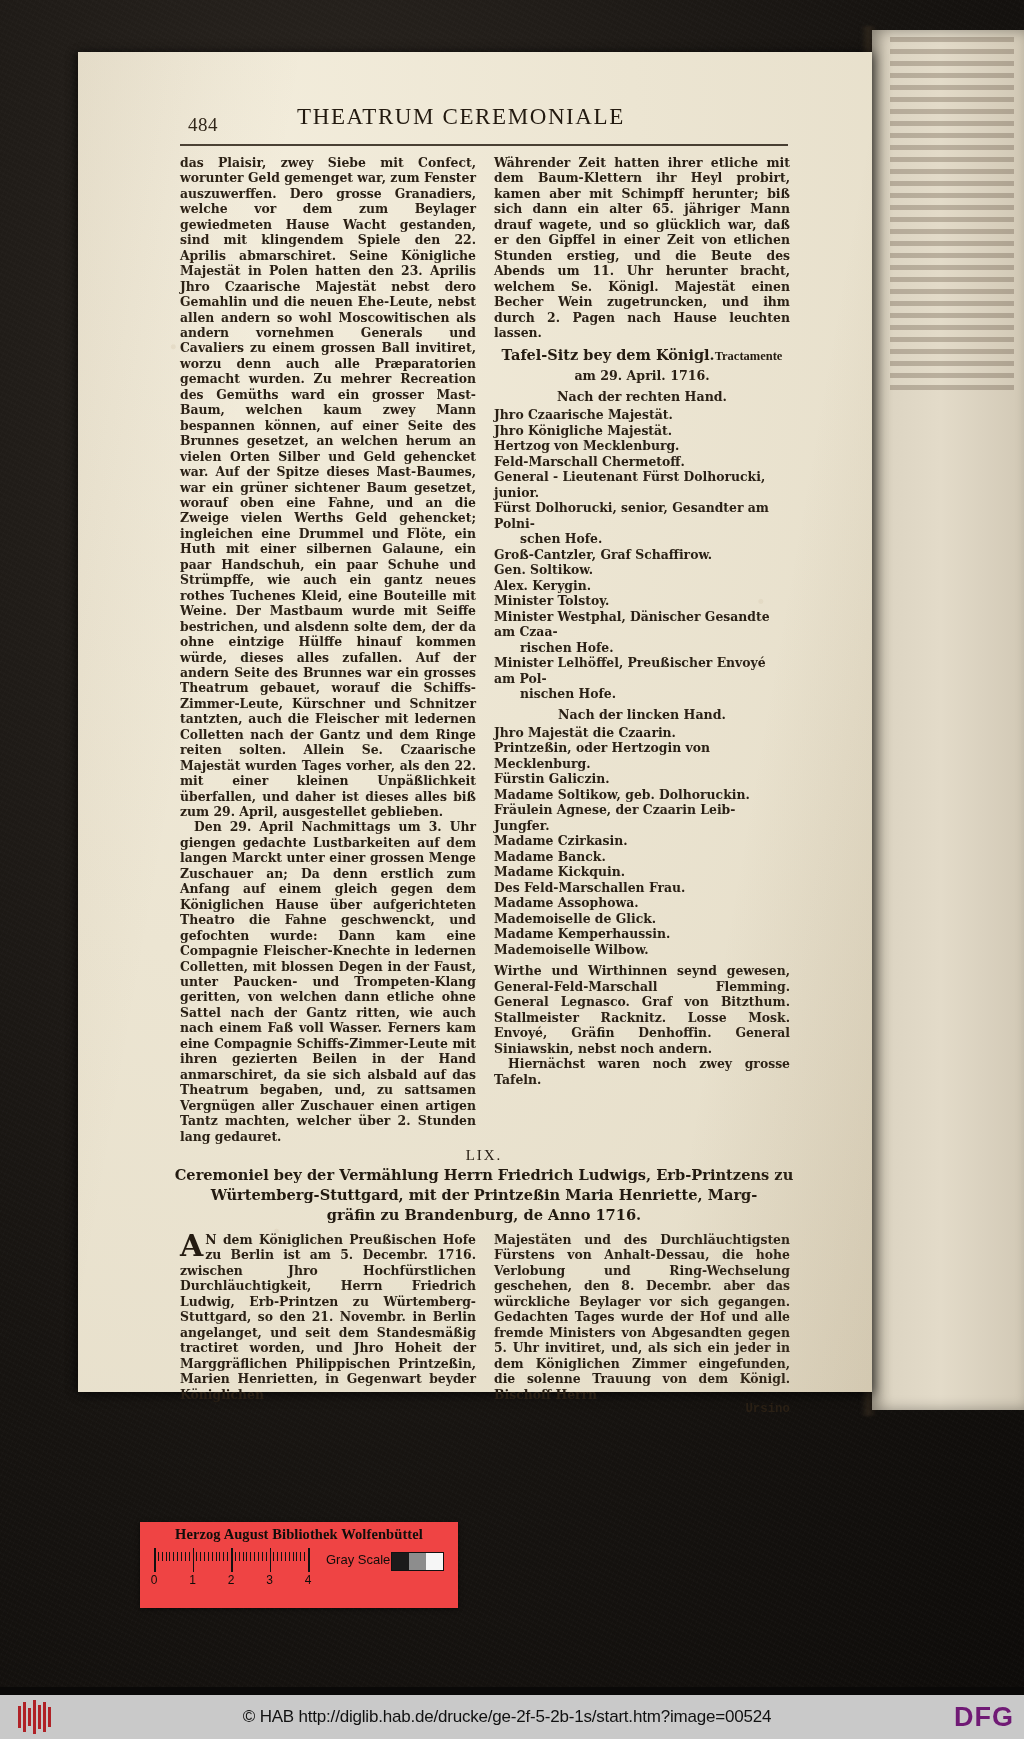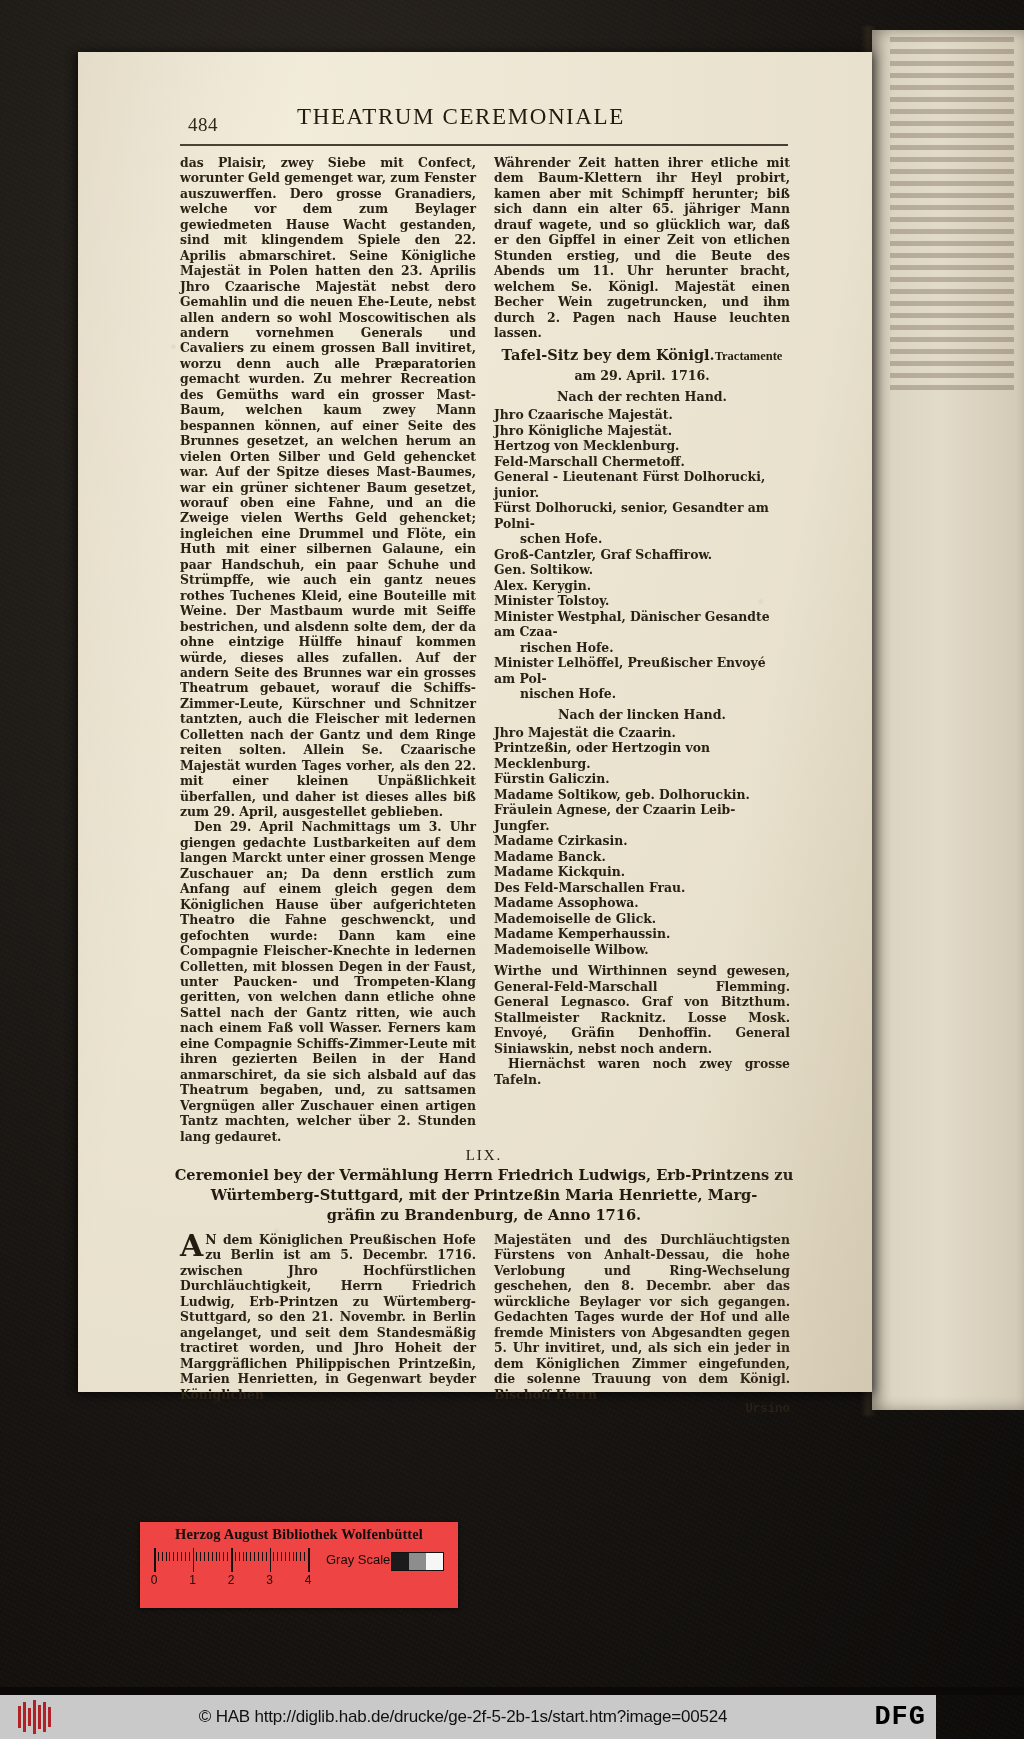--- a/index.html
+++ b/index.html
@@ -278,21 +278,21 @@
   }
   #target .gs .patches{
     display:flex; border:1px solid #111; height:17px;
   }
   #target .gs .patches b{ display:block; width:17px; height:100%;}
 
   
   #footer{
     position:absolute;
     left:0; bottom:0;
-    width: 936px;
+    width: 1024px;
     height: 44px;
     background: #c9c9c9;
     display:flex;
     align-items:center;
   }
   #footer .bars{
     width: 52px; height: 44px;
     display:flex; align-items:center; justify-content:center; gap:2px;
     margin-left: 8px;
   }
@@ -304,24 +304,24 @@
     text-align:center;
     font-family:"Liberation Sans", sans-serif;
     font-size: 17px;
     color:#111;
     letter-spacing:-.2px;
     padding-right: 70px;
   }
   #footer .dfg{
     position:absolute;
     right: 10px;
-    font-family:Liberation Mono, monospace;
+    font-family:Liberation Sans, sans-serif;
     font-weight:700;
     font-size: 27px;
-    color:#000000;
+    color:#701a75;
     letter-spacing: 1px;
   }
   
   #footer-strip{
     position:absolute;
     left: 0; bottom: 44px;
     width: 1024px; height: 8px;
     background:#0a0908;
   }
 </style>

